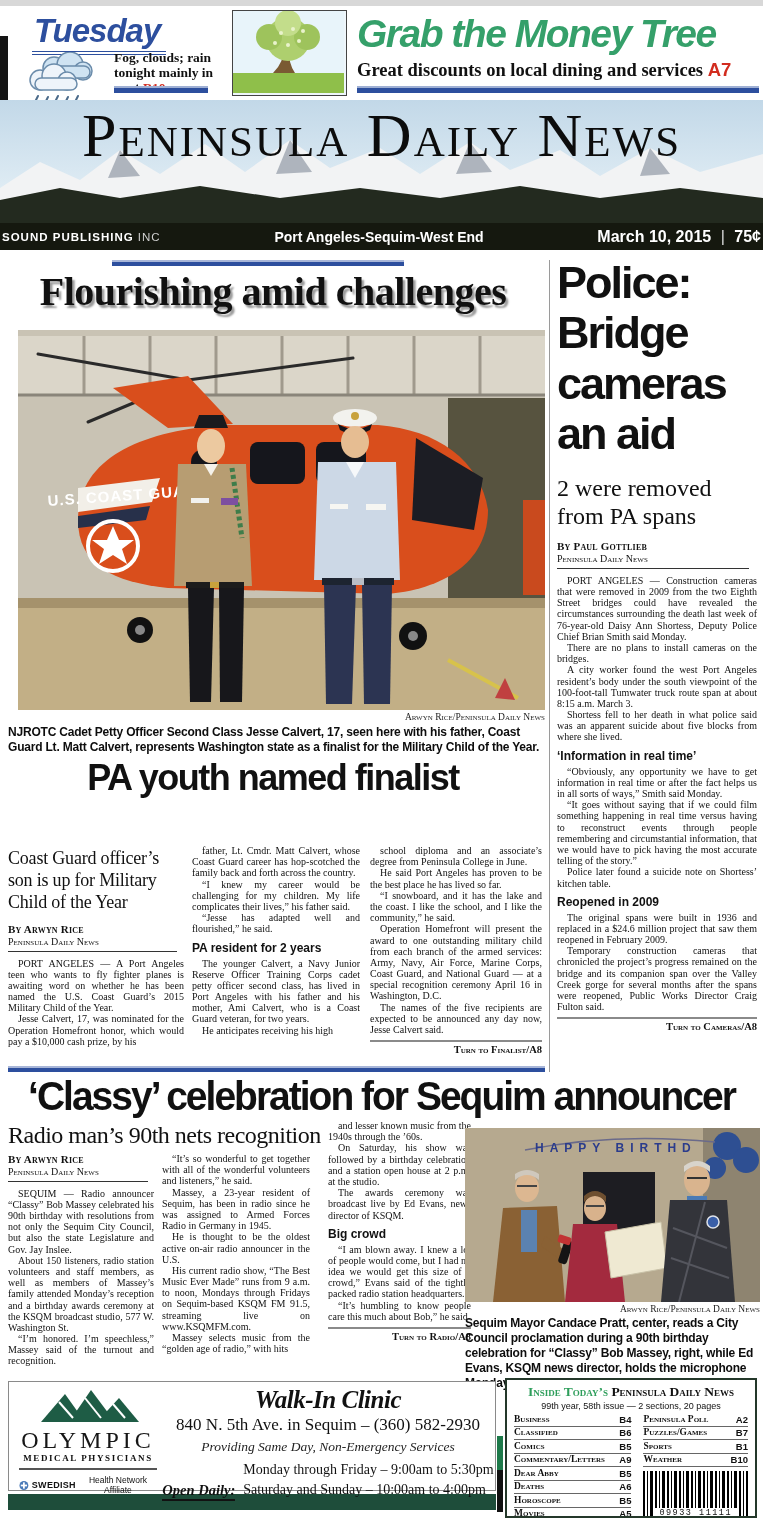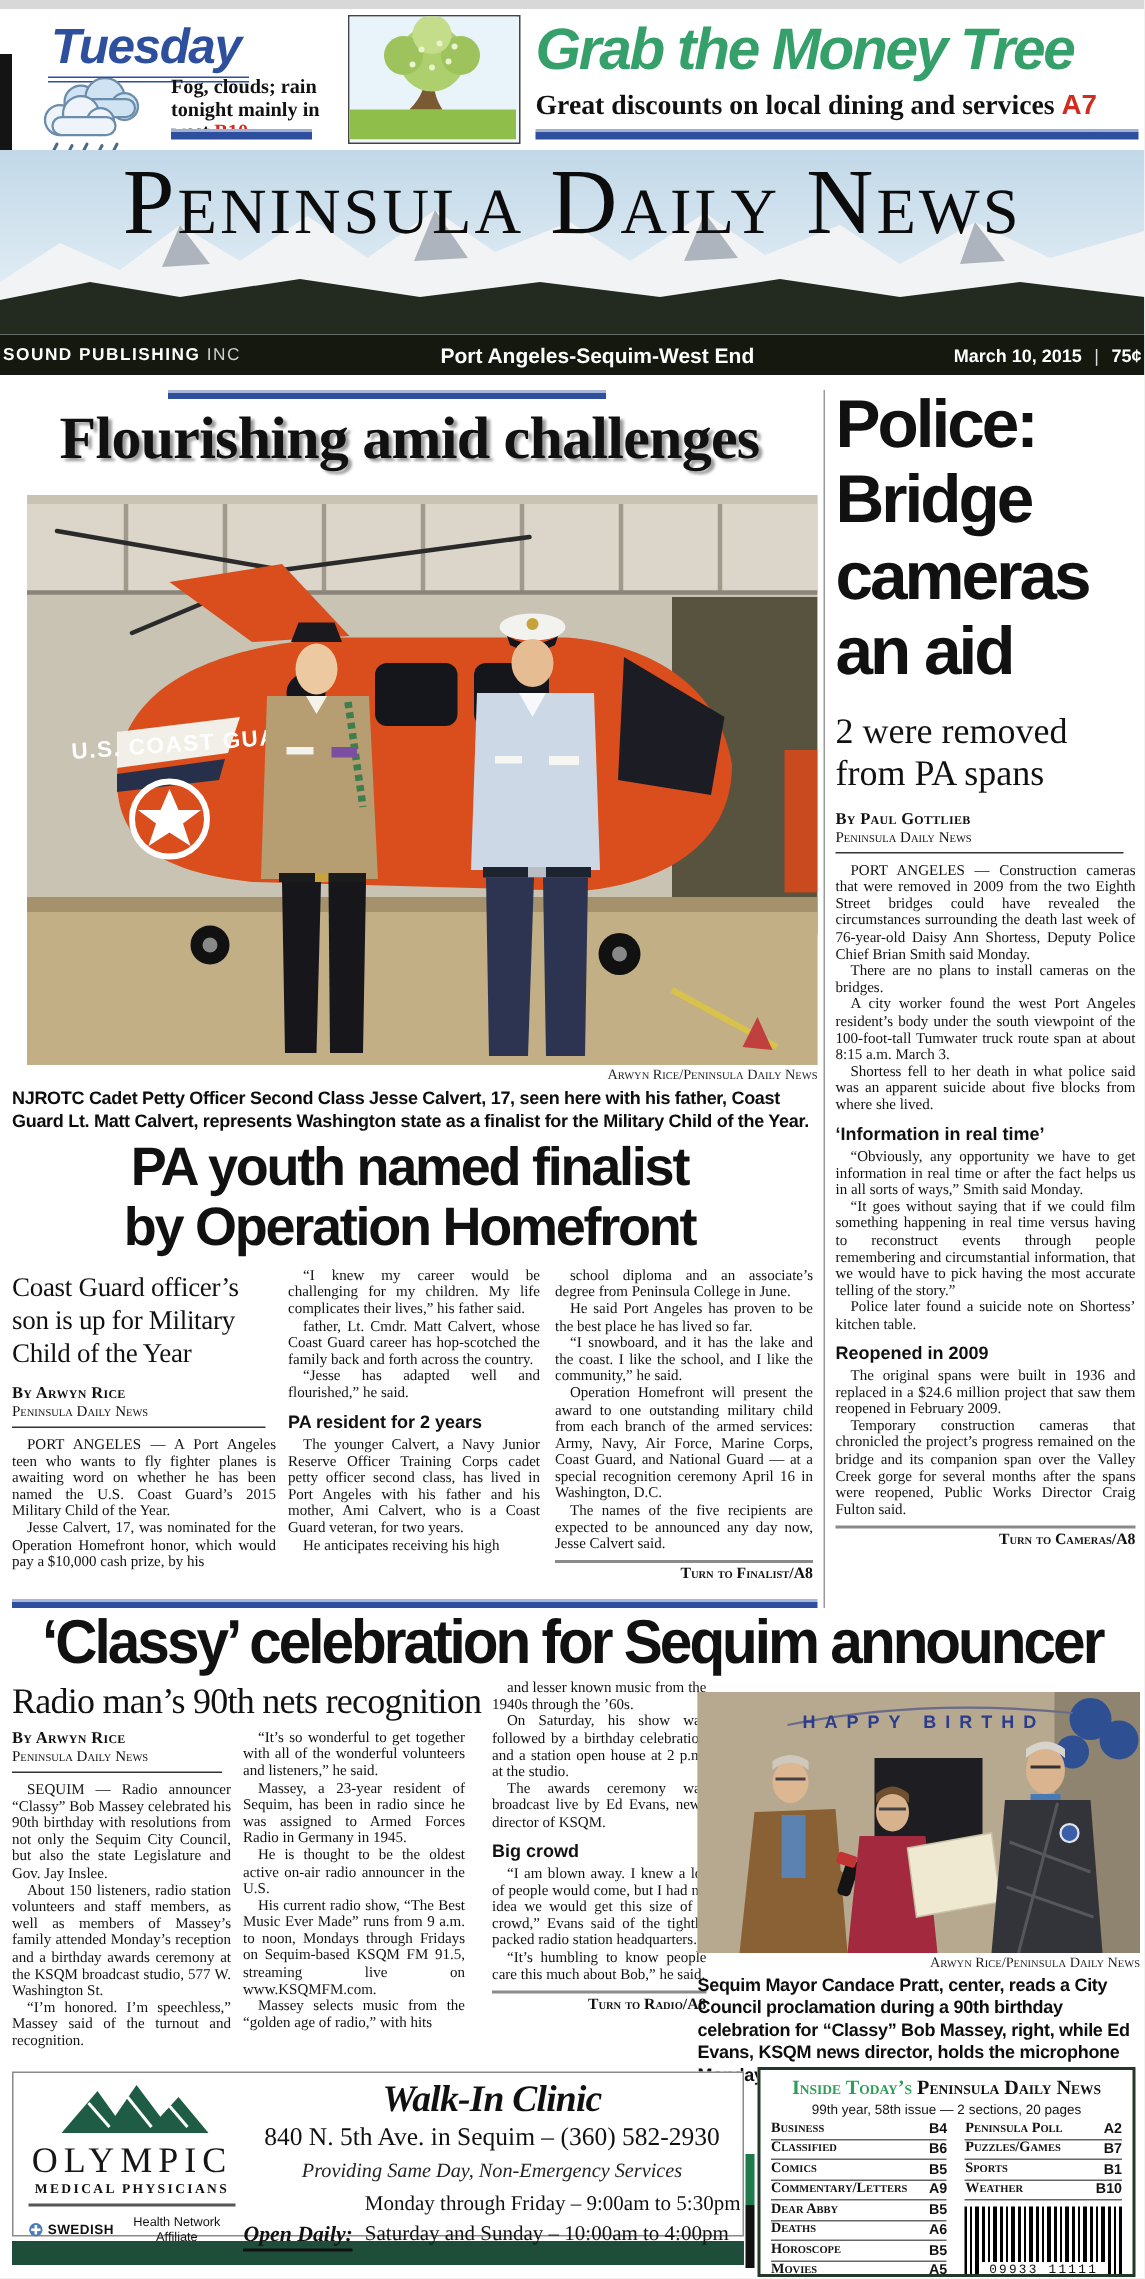--- a/index.html
+++ b/index.html
@@ -25,21 +25,21 @@
   
   .masthead{left:0;top:100px;width:763px;height:150px;background:linear-gradient(#c2d8e8,#dfecf4 60%);}
   .mast-title{left:0;top:4px;width:763px;text-align:center;font-size:62px;line-height:1;
       font-variant:small-caps;letter-spacing:2px;color:#0c0c0c;}
   .mast-bar{left:0;bottom:0;width:763px;height:27px;background:#15180f;color:#fff;display:flex;
       align-items:center;justify-content:space-between;padding:0 2px;box-sizing:border-box;
       font-family:"Liberation Sans",sans-serif;font-weight:bold;}
   .mast-pub{font-size:11.5px;letter-spacing:1px;}
   .mast-pub .inc{font-weight:normal;color:#cfcfcf;}
   .mast-ed{font-size:14px;}
-  .mast-date{font-size:12px;text-align:center;}
+  .mast-date{font-size:16px;text-align:center;}
   .mast-date .pipe{font-weight:normal;padding:0 5px;color:#ddd;}
   
   .rule-blue{height:6px;background:linear-gradient(#a8b6d8 0 2px,#2d4f9e 2px 100%);}
   .vdiv{left:549px;top:260px;width:1px;height:812px;background:#9a9a9a;}
   
   .kick-rule{left:112px;top:260px;width:292px;}
   .kicker{left:0;top:268px;width:546px;text-align:center;font-weight:bold;font-size:40px;
       letter-spacing:-.5px;text-shadow:2.5px 2.5px 2px #9a9a9a;}
   .photo1{left:18px;top:330px;width:527px;height:380px;background:#c9c3b4;}
   .credit{font-variant:small-caps;font-size:9.5px;color:#1d1d1d;text-align:right;}
@@ -277,34 +277,33 @@
       <rect x="334" y="248" width="12" height="7" fill="#b9bec6"></rect>
       <polygon points="306,255 338,255 334,374 308,374" fill="#2c3452"></polygon>
       <polygon points="344,255 374,255 372,374 346,374" fill="#2c3452"></polygon>
     </svg>
   </div>
   <div class="abs credit credit1">Arwyn Rice/Peninsula Daily News</div>
   <div class="abs caption caption1">NJROTC Cadet Petty Officer Second Class Jesse Calvert, 17, seen here with his father, Coast Guard Lt. Matt Calvert, represents Washington state as a finalist for the Military Child of the Year.</div>
 
   <div class="abs lead-headline">
     <div>PA youth named finalist</div>
-    <div>by Operation Homefront</div>
   </div>
 
   <div class="col lcol1">
     <div class="story-sub">Coast Guard officer’s son is up for Military Child of the Year</div>
     <div class="byline">By Arwyn Rice</div>
     <div class="byorg">Peninsula Daily News</div>
     <div class="byrule"></div>
     <p>PORT ANGELES — A Port Angeles teen who wants to fly fighter planes is awaiting word on whether he has been named the U.S. Coast Guard’s 2015 Military Child of the Year.</p>
     <p>Jesse Calvert, 17, was nominated for the Operation Homefront honor, which would pay a $10,000 cash prize, by his</p>
   </div>
   <div class="col lcol2">
+    <p>father, Lt. Cmdr. Matt Calvert, whose Coast Guard career has hop-scotched the family back and forth across the country.</p>
     <p>“I knew my career would be challenging for my children. My life complicates their lives,” his father said.</p>
-    <p>father, Lt. Cmdr. Matt Calvert, whose Coast Guard career has hop-scotched the family back and forth across the country.</p>
     <p>“Jesse has adapted well and flourished,” he said.</p>
     <div class="colsub">PA resident for 2 years</div>
     <p>The younger Calvert, a Navy Junior Reserve Officer Training Corps cadet petty officer second class, has lived in Port Angeles with his father and his mother, Ami Calvert, who is a Coast Guard veteran, for two years.</p>
     <p>He anticipates receiving his high</p>
   </div>
   <div class="col lcol3">
     <p>school diploma and an associate’s degree from Peninsula College in June.</p>
     <p>He said Port Angeles has proven to be the best place he has lived so far.</p>
     <p>“I snowboard, and it has the lake and the coast. I like the school, and I like the community,” he said.</p>
     <p>Operation Homefront will present the award to one outstanding military child from each branch of the armed services: Army, Navy, Air Force, Marine Corps, Coast Guard, and National Guard — at a special recognition ceremony April 16 in Washington, D.C.</p>

